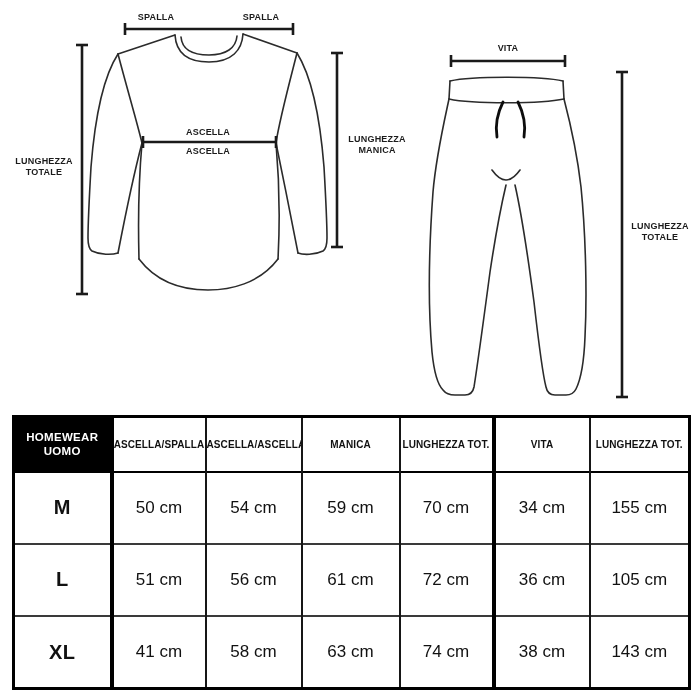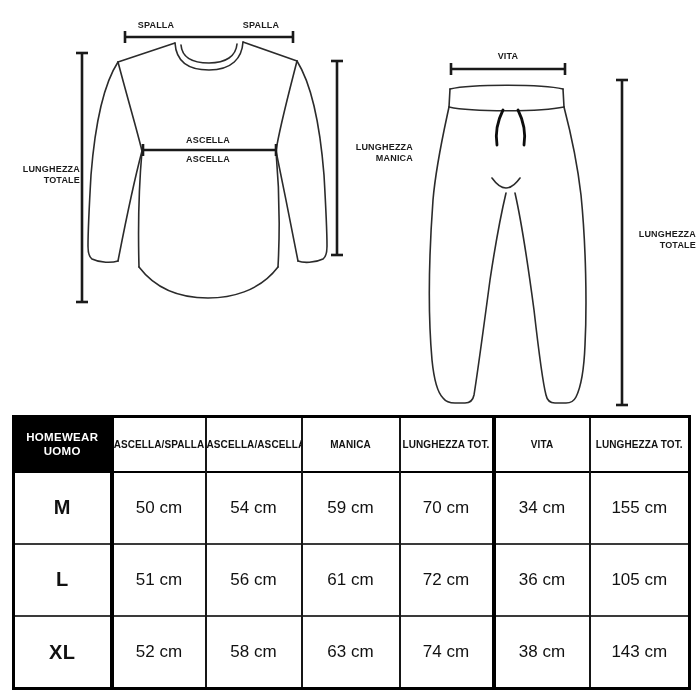--- a/index.html
+++ b/index.html
@@ -6,33 +6,33 @@
   html, body { background: #ffffff; }
   body { font-family: "Liberation Sans", "DejaVu Sans", sans-serif; }
   .canvas {
     position: relative;
     width: 700px;
     height: 700px;
     background: #ffffff;
     overflow: hidden;
   }
   
-  .diagram-area { position: absolute; left: 0; top: 15px; width: 624px; height: 410px; }
+  .diagram-area { position: absolute; left: 0; top: 7px; width: 624px; height: 410px; }
   .diagram-svg { position: absolute; left: 0; top: 0; }
   .measure-label {
     position: absolute;
     font-size: 9px;
     font-weight: bold;
     color: #1b1b1b;
     text-align: center;
     line-height: 11px;
     letter-spacing: 0.2px;
     white-space: nowrap;
   }
-  .measure-label.two-line { white-space: normal; text-align: right; }
+  .measure-label.two-line { white-space: normal; }
   
   .size-table {
     position: absolute;
     left: 12px;
     top: 415px;
     width: 676px;
     height: 275px;
     border-collapse: collapse;
     table-layout: fixed;
     border: 3px solid #000000;
@@ -209,21 +209,21 @@
         <th class="size-cell">L</th>
         <td class="value-cell thick-left">51 cm</td>
         <td class="value-cell">56 cm</td>
         <td class="value-cell">61 cm</td>
         <td class="value-cell">72 cm</td>
         <td class="value-cell thick-left">36 cm</td>
         <td class="value-cell">105 cm</td>
       </tr>
       <tr class="row-h">
         <th class="size-cell">XL</th>
-        <td class="value-cell thick-left">52 cm</td>
+        <td class="value-cell thick-left">41 cm</td>
         <td class="value-cell">58 cm</td>
         <td class="value-cell">63 cm</td>
         <td class="value-cell">74 cm</td>
         <td class="value-cell thick-left">38 cm</td>
         <td class="value-cell">143 cm</td>
       </tr>
     </tbody>
   </table>
 </div>
 

